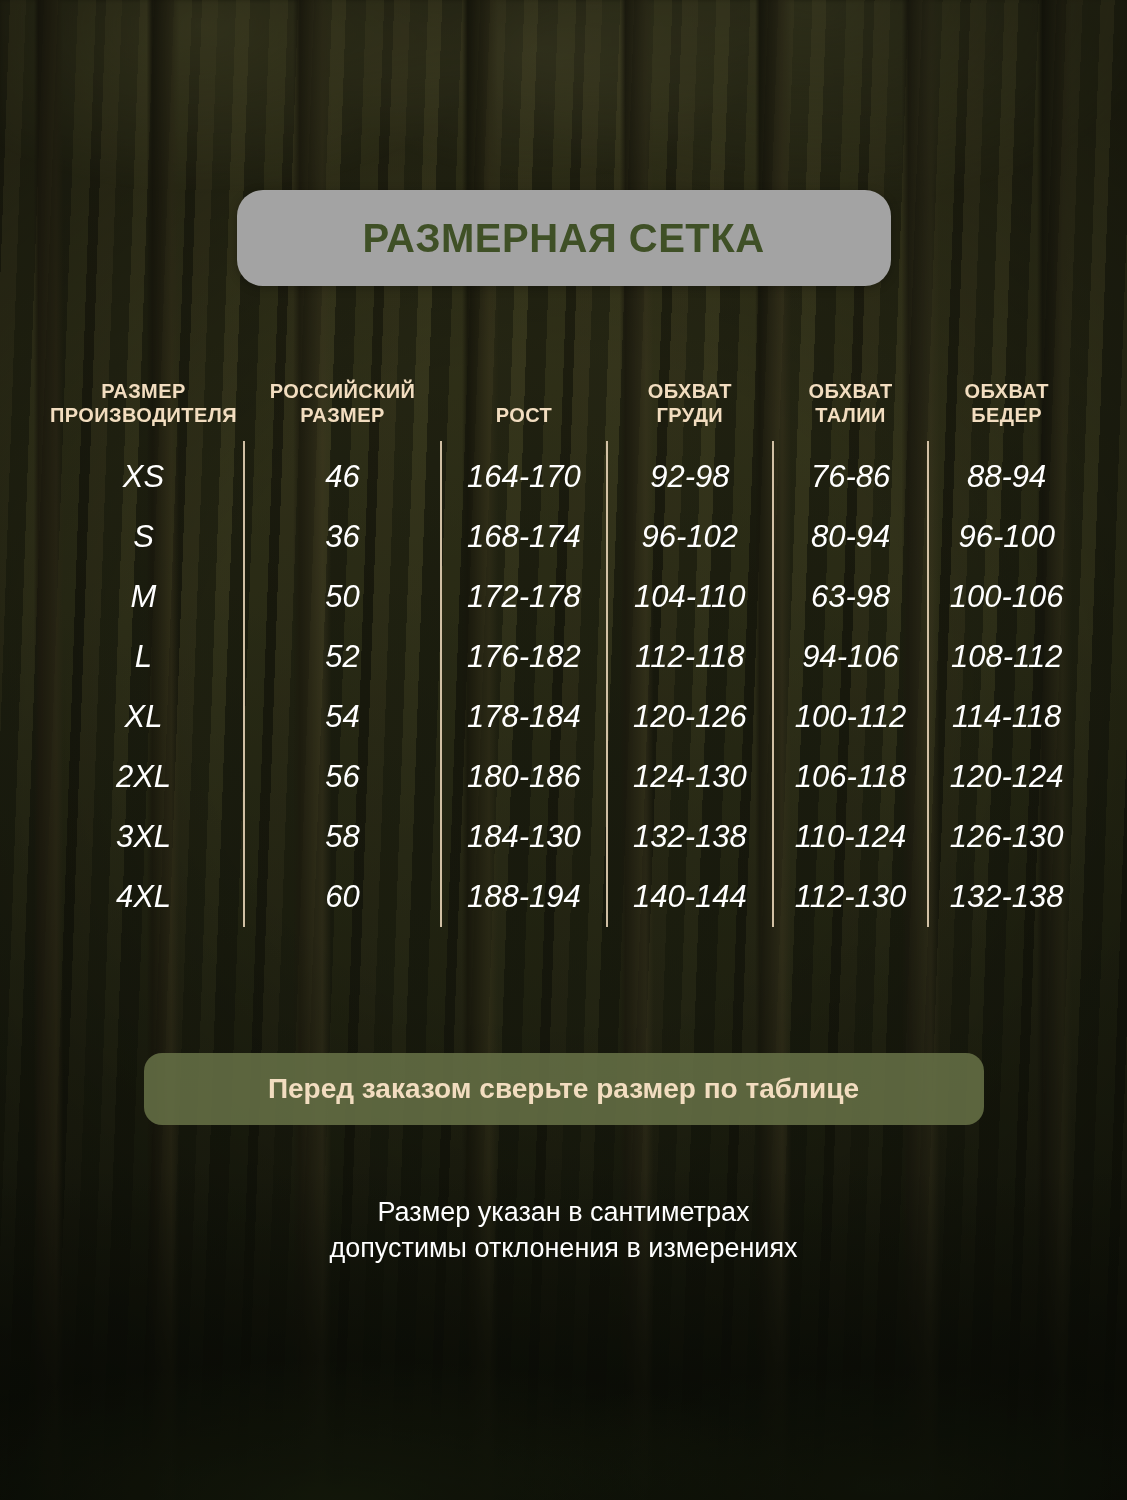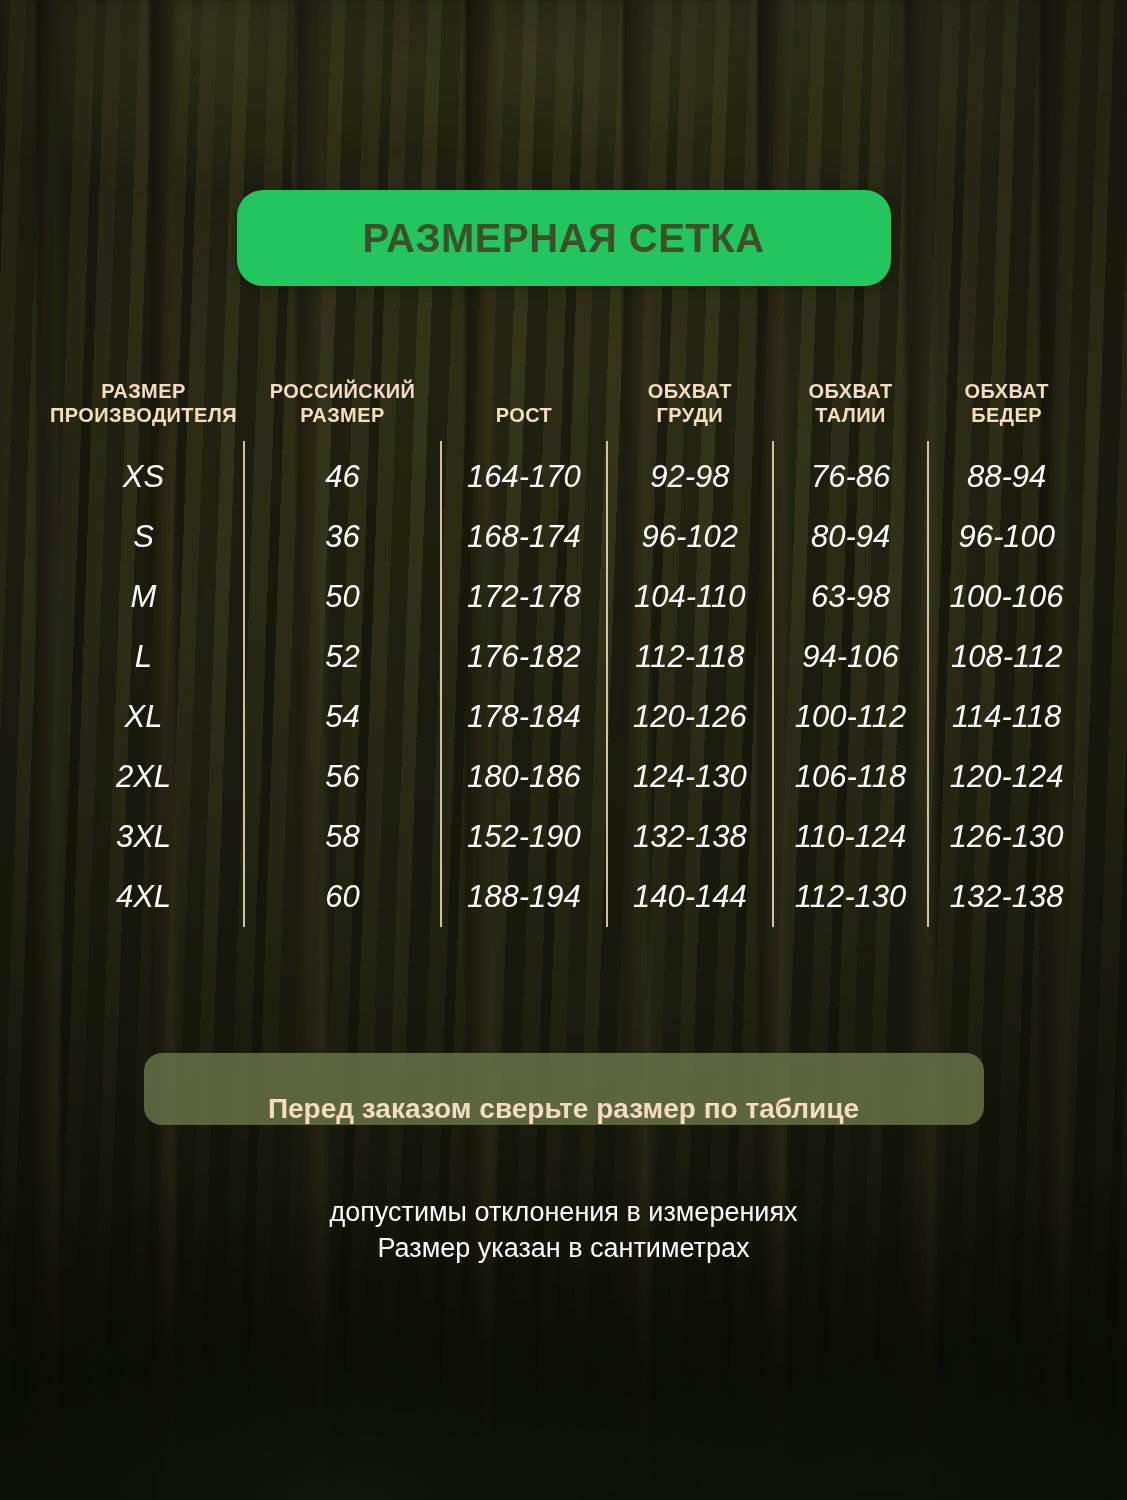--- a/index.html
+++ b/index.html
@@ -88,21 +88,21 @@
   }
 
   .title-card {
     position: absolute;
     left: 50%;
     transform: translateX(-50%);
     top: 190px;
     width: 654px;
     height: 96px;
     border-radius: 26px;
-    background: #22c55e;
+    background: #a3a3a3;
     display: flex;
     align-items: center;
     justify-content: center;
     box-shadow: 0 2px 10px rgba(0,0,0,0.25);
   }
   .title-card .title {
     font-size: 40px;
     font-weight: bold;
     letter-spacing: 0.5px;
     color: #3f5026;
@@ -160,21 +160,21 @@
   .notice-card {
     position: absolute;
     left: 50%;
     transform: translateX(-50%);
     top: 1053px;
     width: 840px;
     height: 72px;
     border-radius: 18px;
     background: rgba(101,112,69,0.88);
     display: flex;
-    align-items: flex-end;
+    align-items: center;
     justify-content: center;
   }
   .notice-card .notice {
     font-size: 28px;
     font-weight: bold;
     color: #f2ddc0;
     white-space: nowrap;
   }
 
   .footnote {
@@ -290,21 +290,21 @@
             <td>2XL</td>
             <td>56</td>
             <td>180-186</td>
             <td>124-130</td>
             <td>106-118</td>
             <td>120-124</td>
           </tr>
           <tr>
             <td>3XL</td>
             <td>58</td>
-            <td>152-190</td>
+            <td>184-130</td>
             <td>132-138</td>
             <td>110-124</td>
             <td>126-130</td>
           </tr>
           <tr>
             <td>4XL</td>
             <td>60</td>
             <td>188-194</td>
             <td>140-144</td>
             <td>112-130</td>
@@ -312,18 +312,18 @@
           </tr>
         </tbody>
       </table>
     </div>
 
     <div class="notice-card">
       <span class="notice">Перед заказом сверьте размер по таблице</span>
     </div>
 
     <div class="footnote">
+      <div>Размер указан в сантиметрах</div>
       <div>допустимы отклонения в измерениях</div>
-      <div>Размер указан в сантиметрах</div>
     </div>
 
   </div>
 </div>
 
 </body></html>

